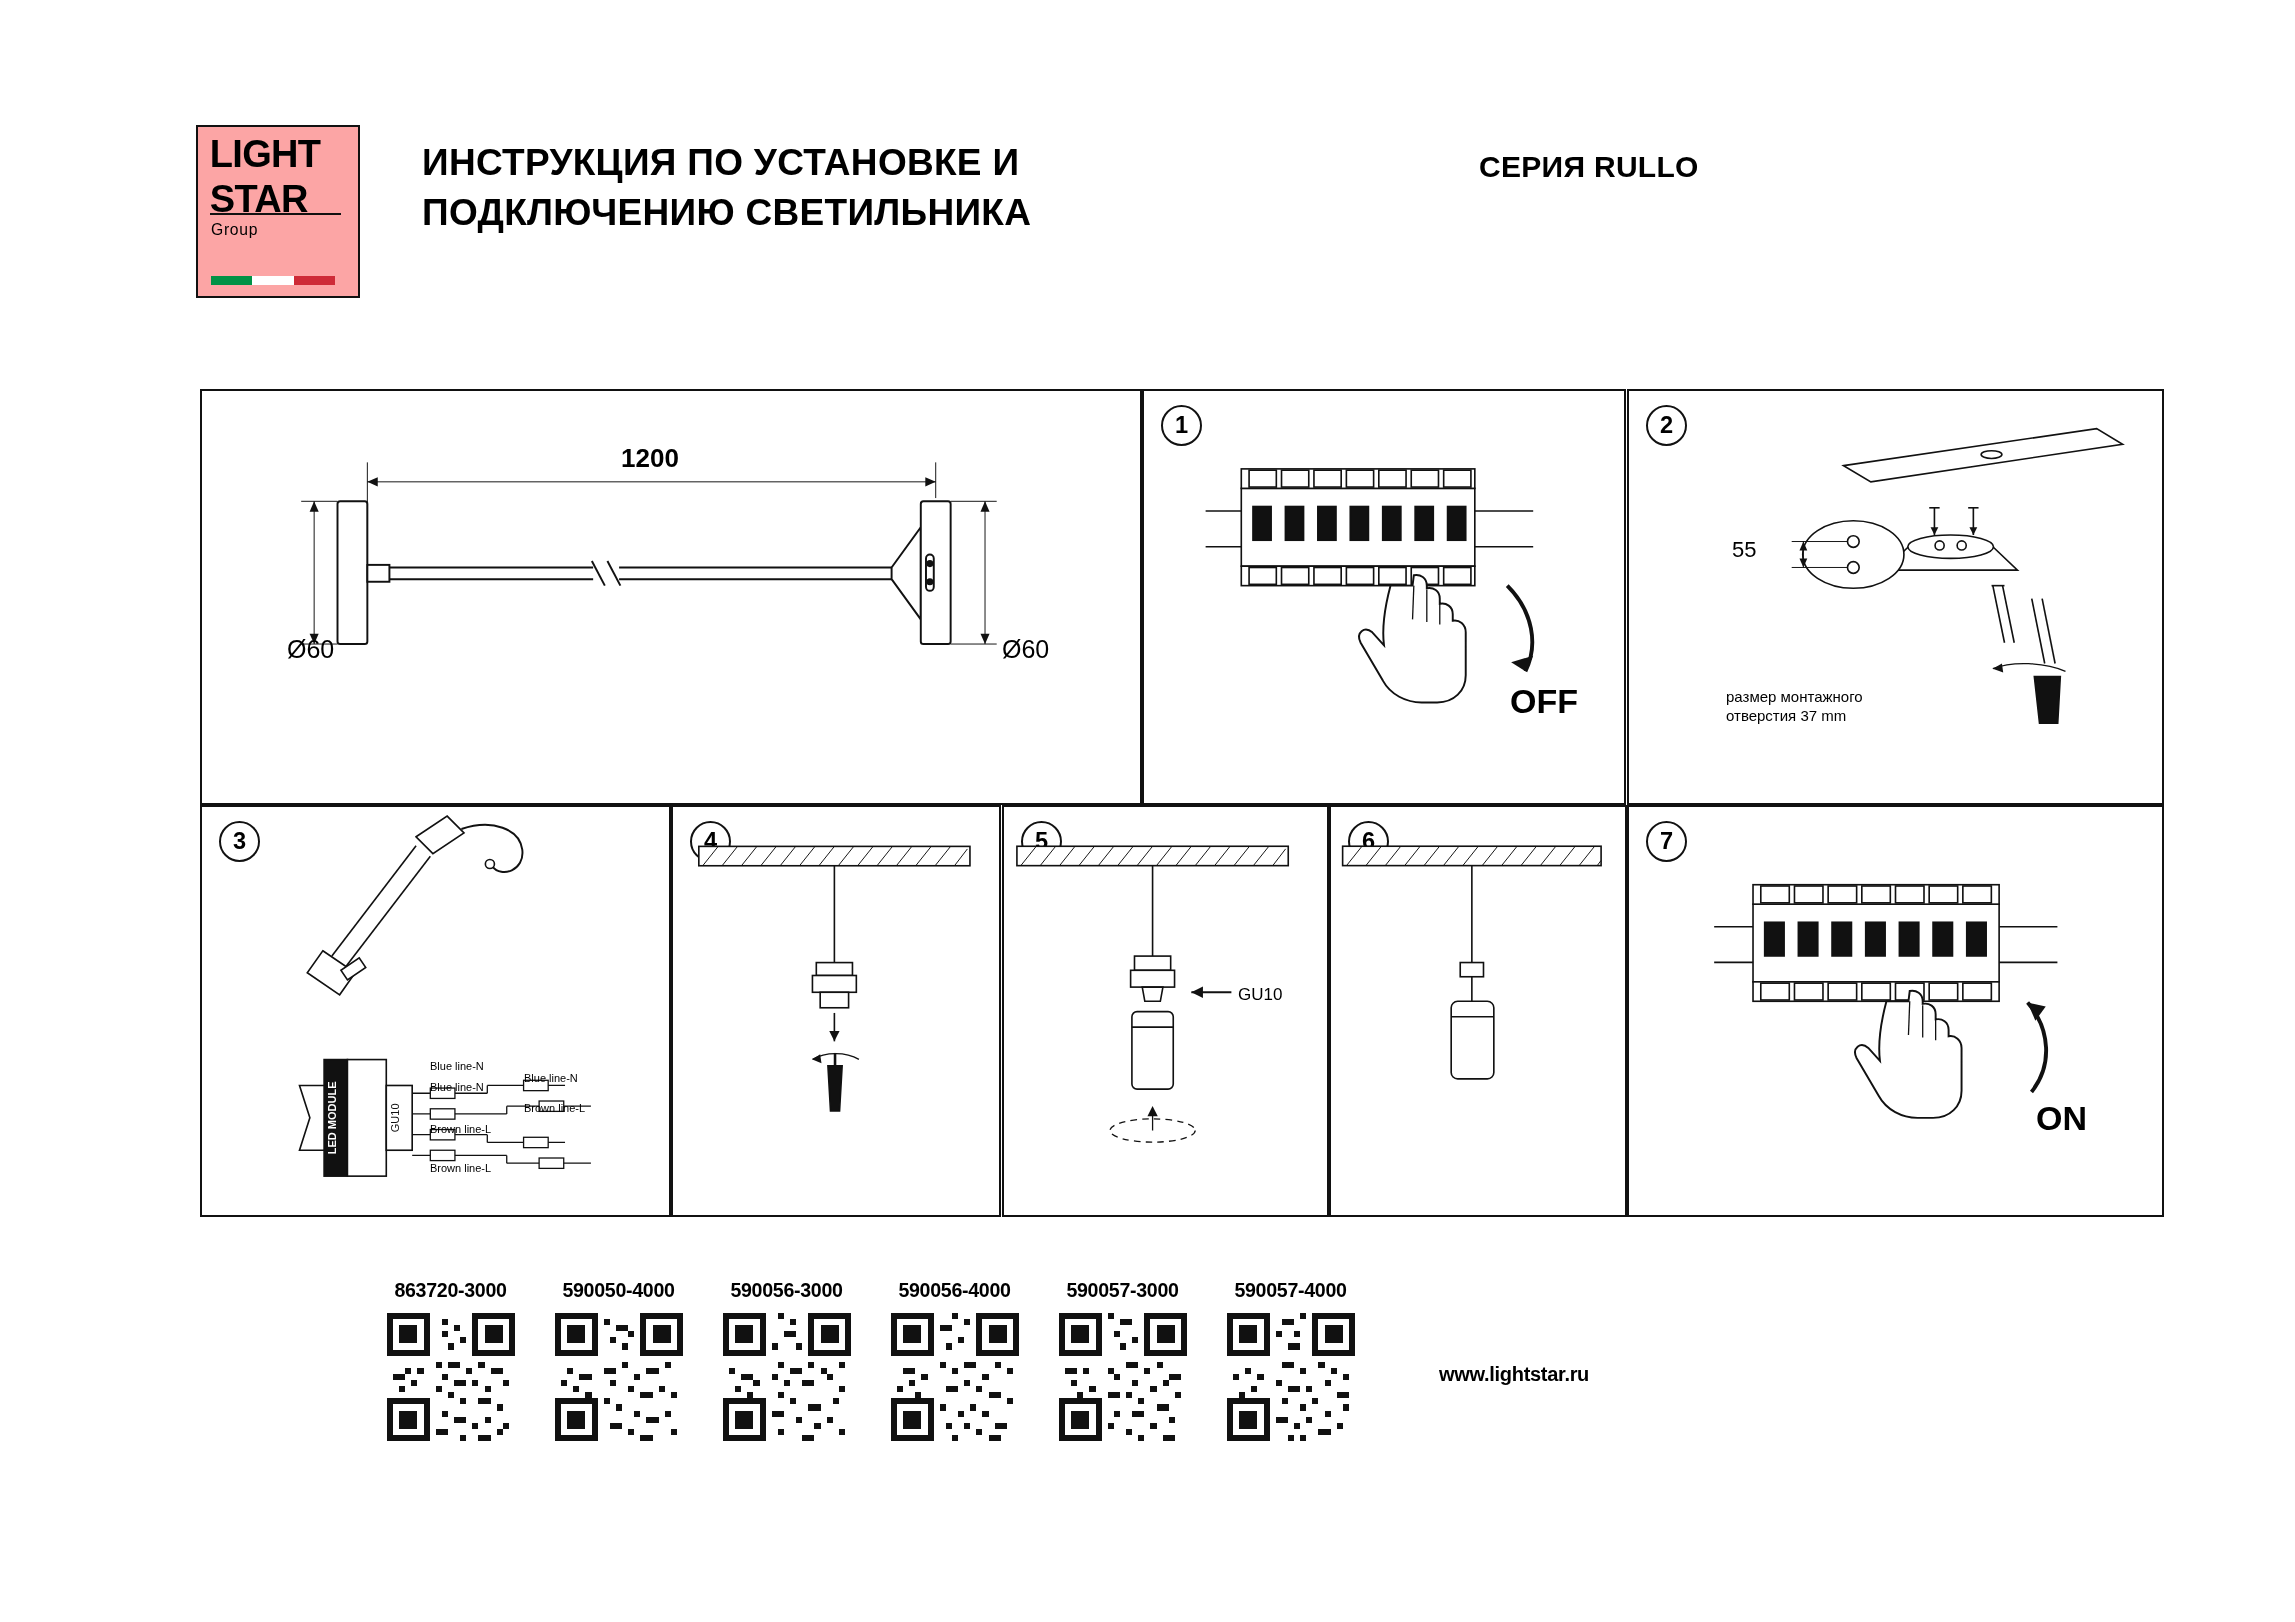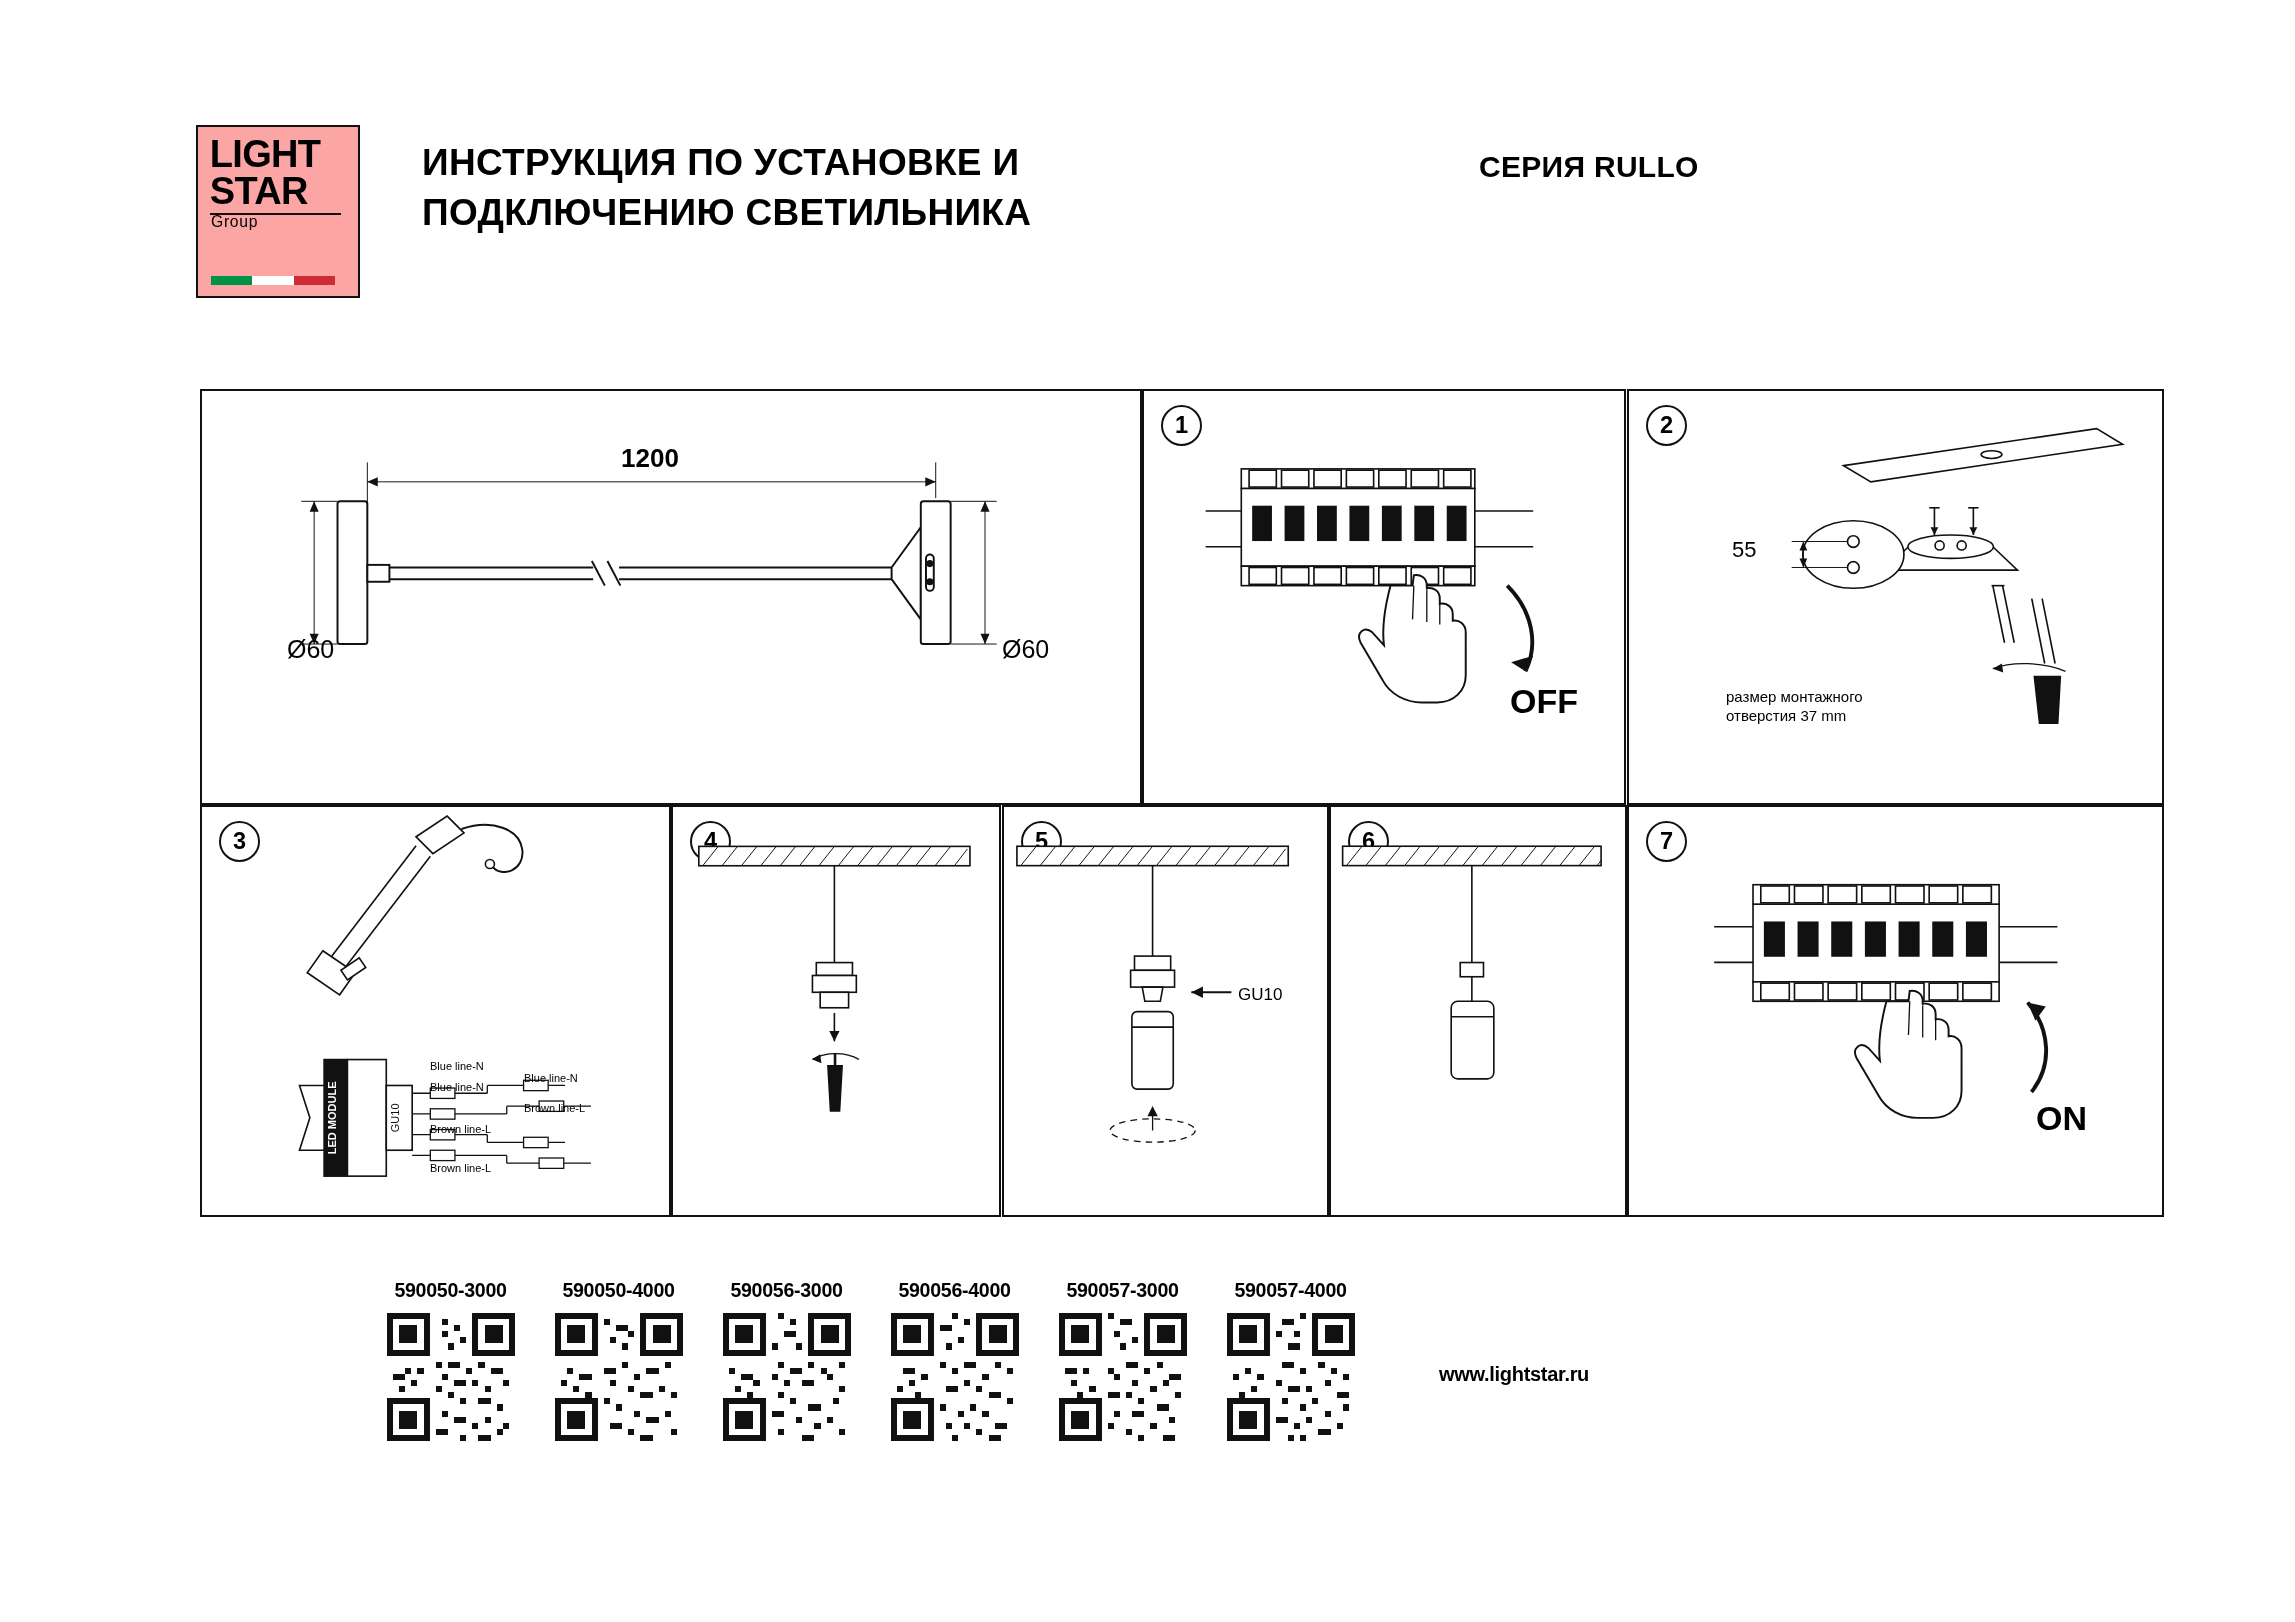--- a/index.html
+++ b/index.html
@@ -35,21 +35,21 @@
     background: #fca5a5;
   }
   .logo-word {
     font-weight: bold;
     font-size: 38px;
     letter-spacing: -0.7px;
     line-height: 37px;
     margin-left: 11.8px;
     margin-top: 9.2px;
   }
-  .logo-word.second { margin-top: 0; }
+  .logo-word.second { margin-top: 8px; }
   .logo-group {
     font-size: 15.7px;
     margin-left: 13px;
     margin-top: 2.6px;
     letter-spacing: 0.7px;
   }
   .logo-flag {
     position: absolute;
     left: 13px;
     bottom: 10.5px;
@@ -595,21 +595,21 @@
     </svg>
     <div class="lbl lbl-onoff" style="left:407px; top:302px;">ON</div>
   </div>
 
 </div>
 
 <div class="footer">
   <div class="qr-row">
 
     <div class="qr-item">
-      <div class="qr-code-label">590050-3000</div>
+      <div class="qr-code-label">863720-3000</div>
       <svg class="qr-img" viewBox="0 0 21 21" shape-rendering="crispEdges">
         <rect width="21" height="21" fill="#fff"></rect>
         <g fill="#111">
           <rect x="0" y="0" width="7" height="1"></rect>
             <rect x="0" y="6" width="7" height="1"></rect>
           <rect x="0" y="0" width="1" height="7"></rect>
             <rect x="6" y="0" width="1" height="7"></rect>
           <rect x="2" y="2" width="3" height="3"></rect>
           <rect x="14" y="0" width="7" height="1"></rect>
             <rect x="14" y="6" width="7" height="1"></rect>

